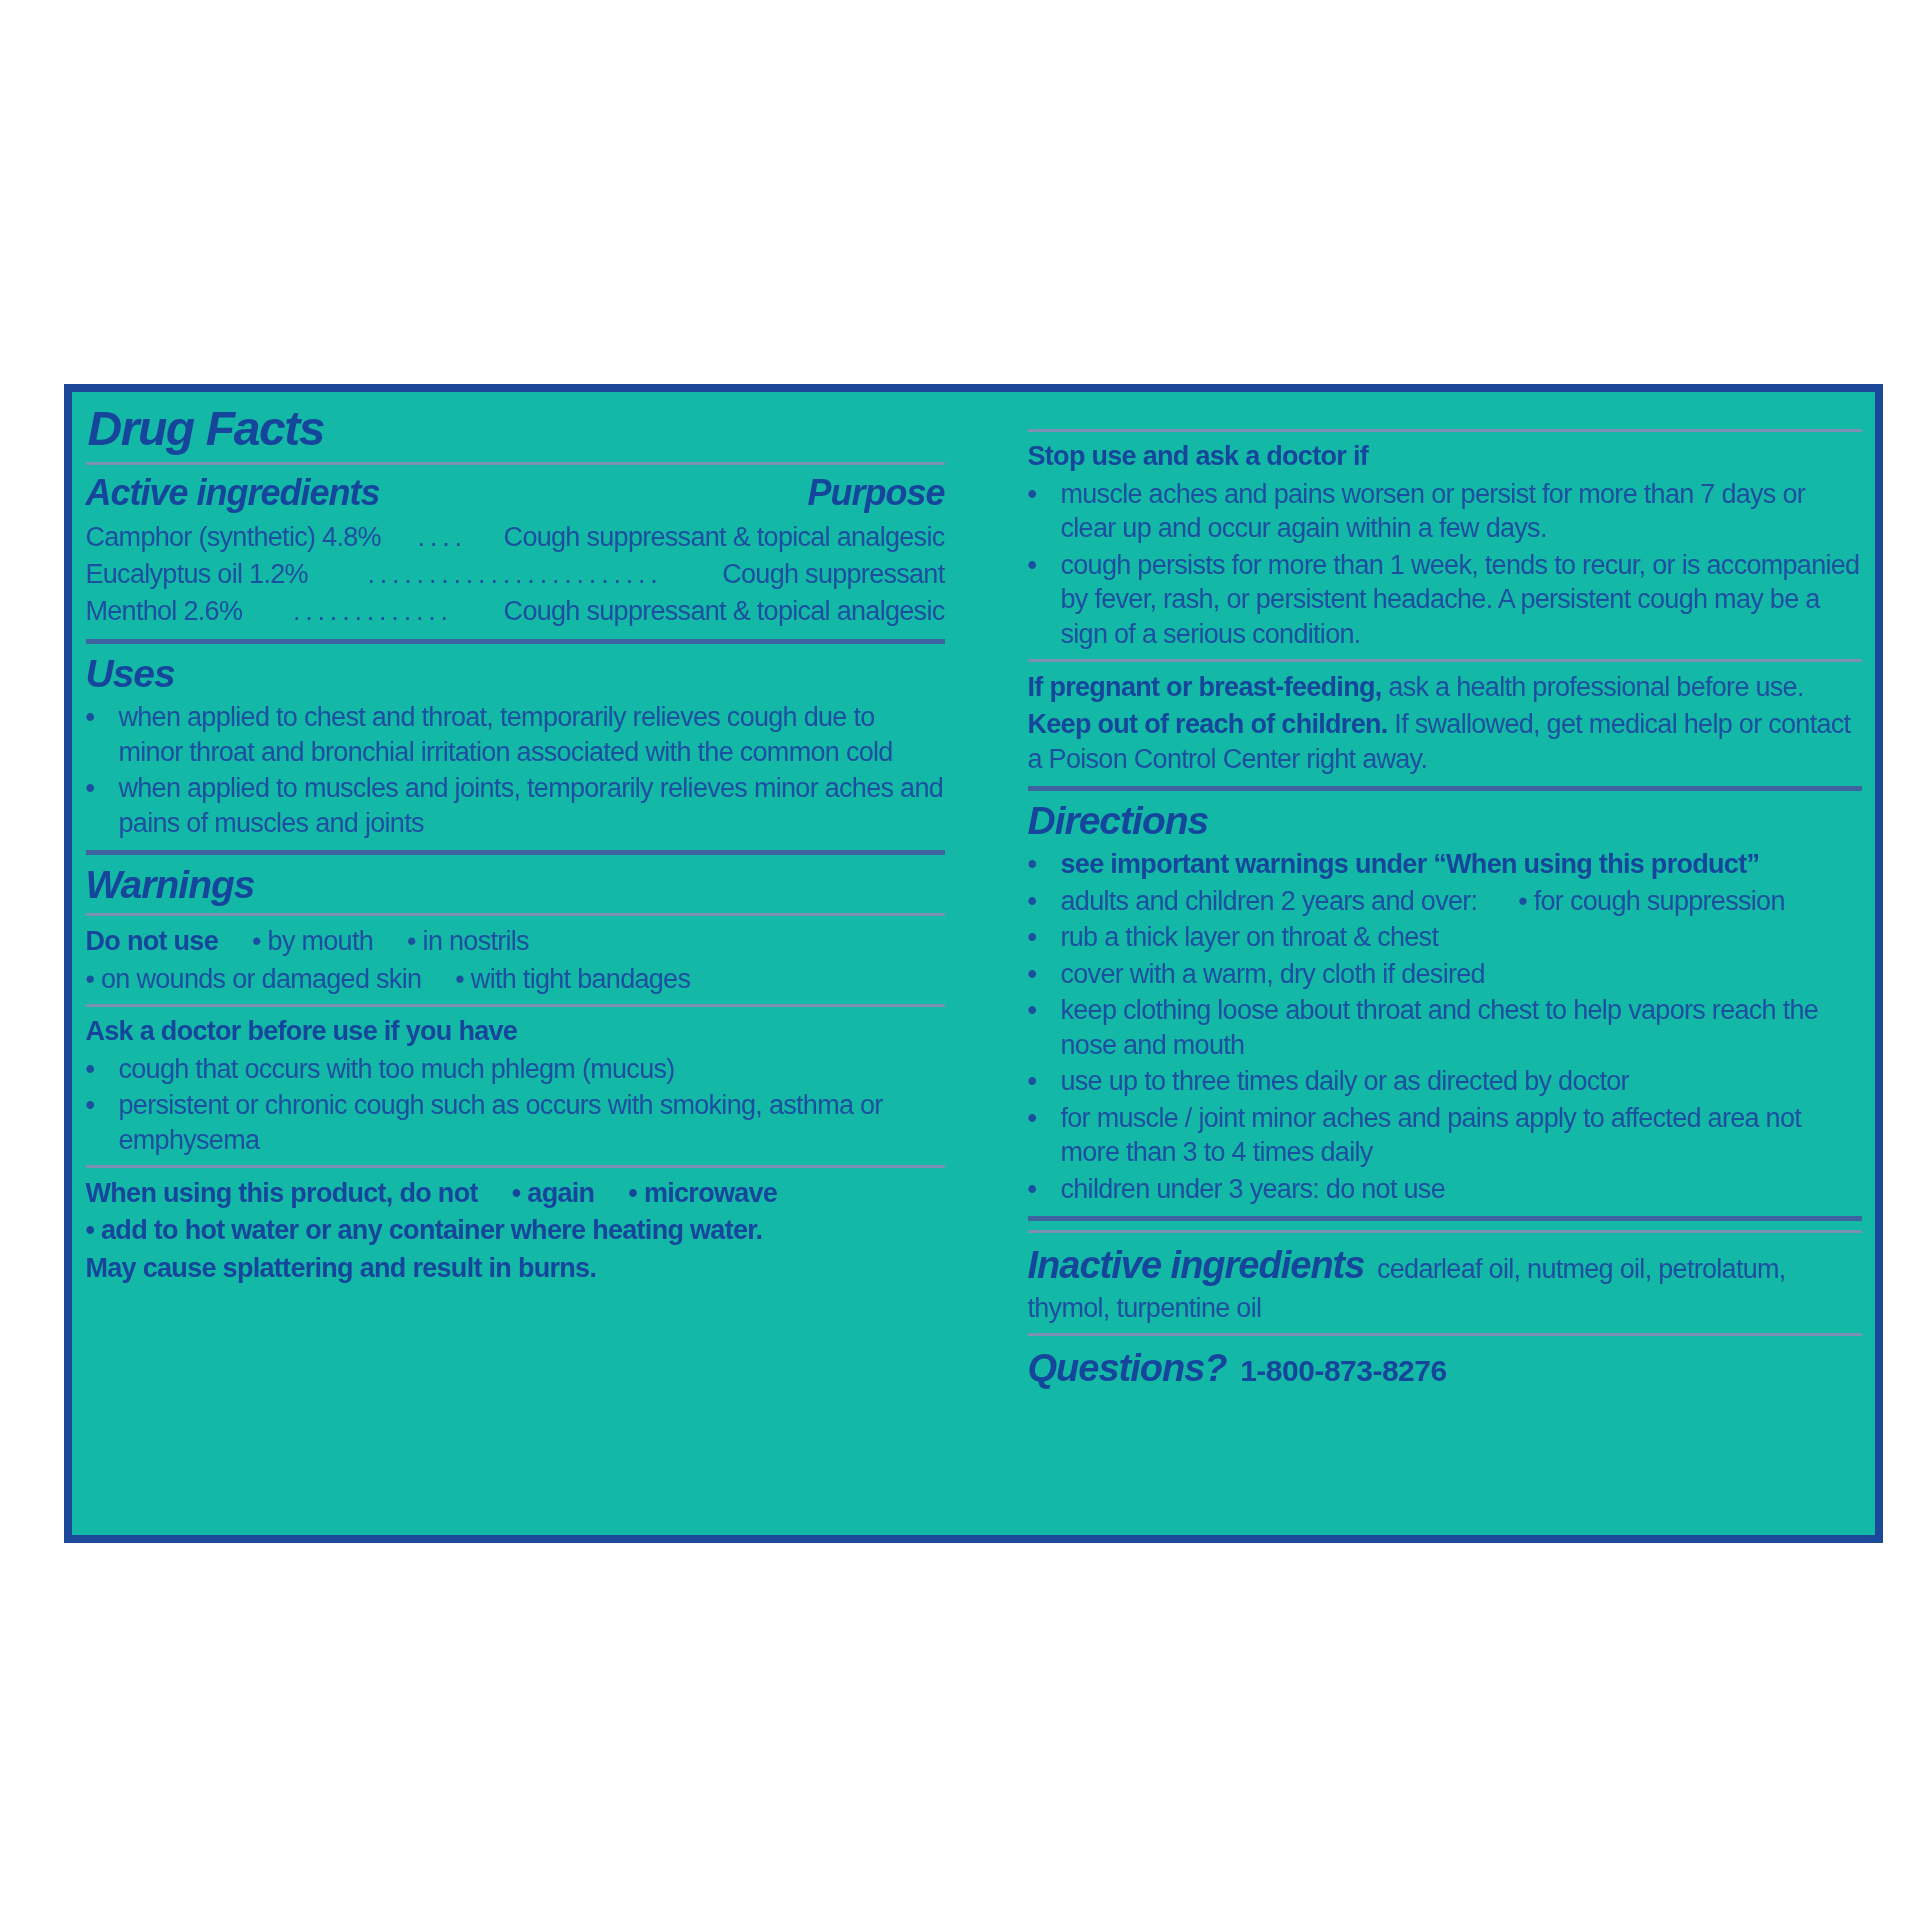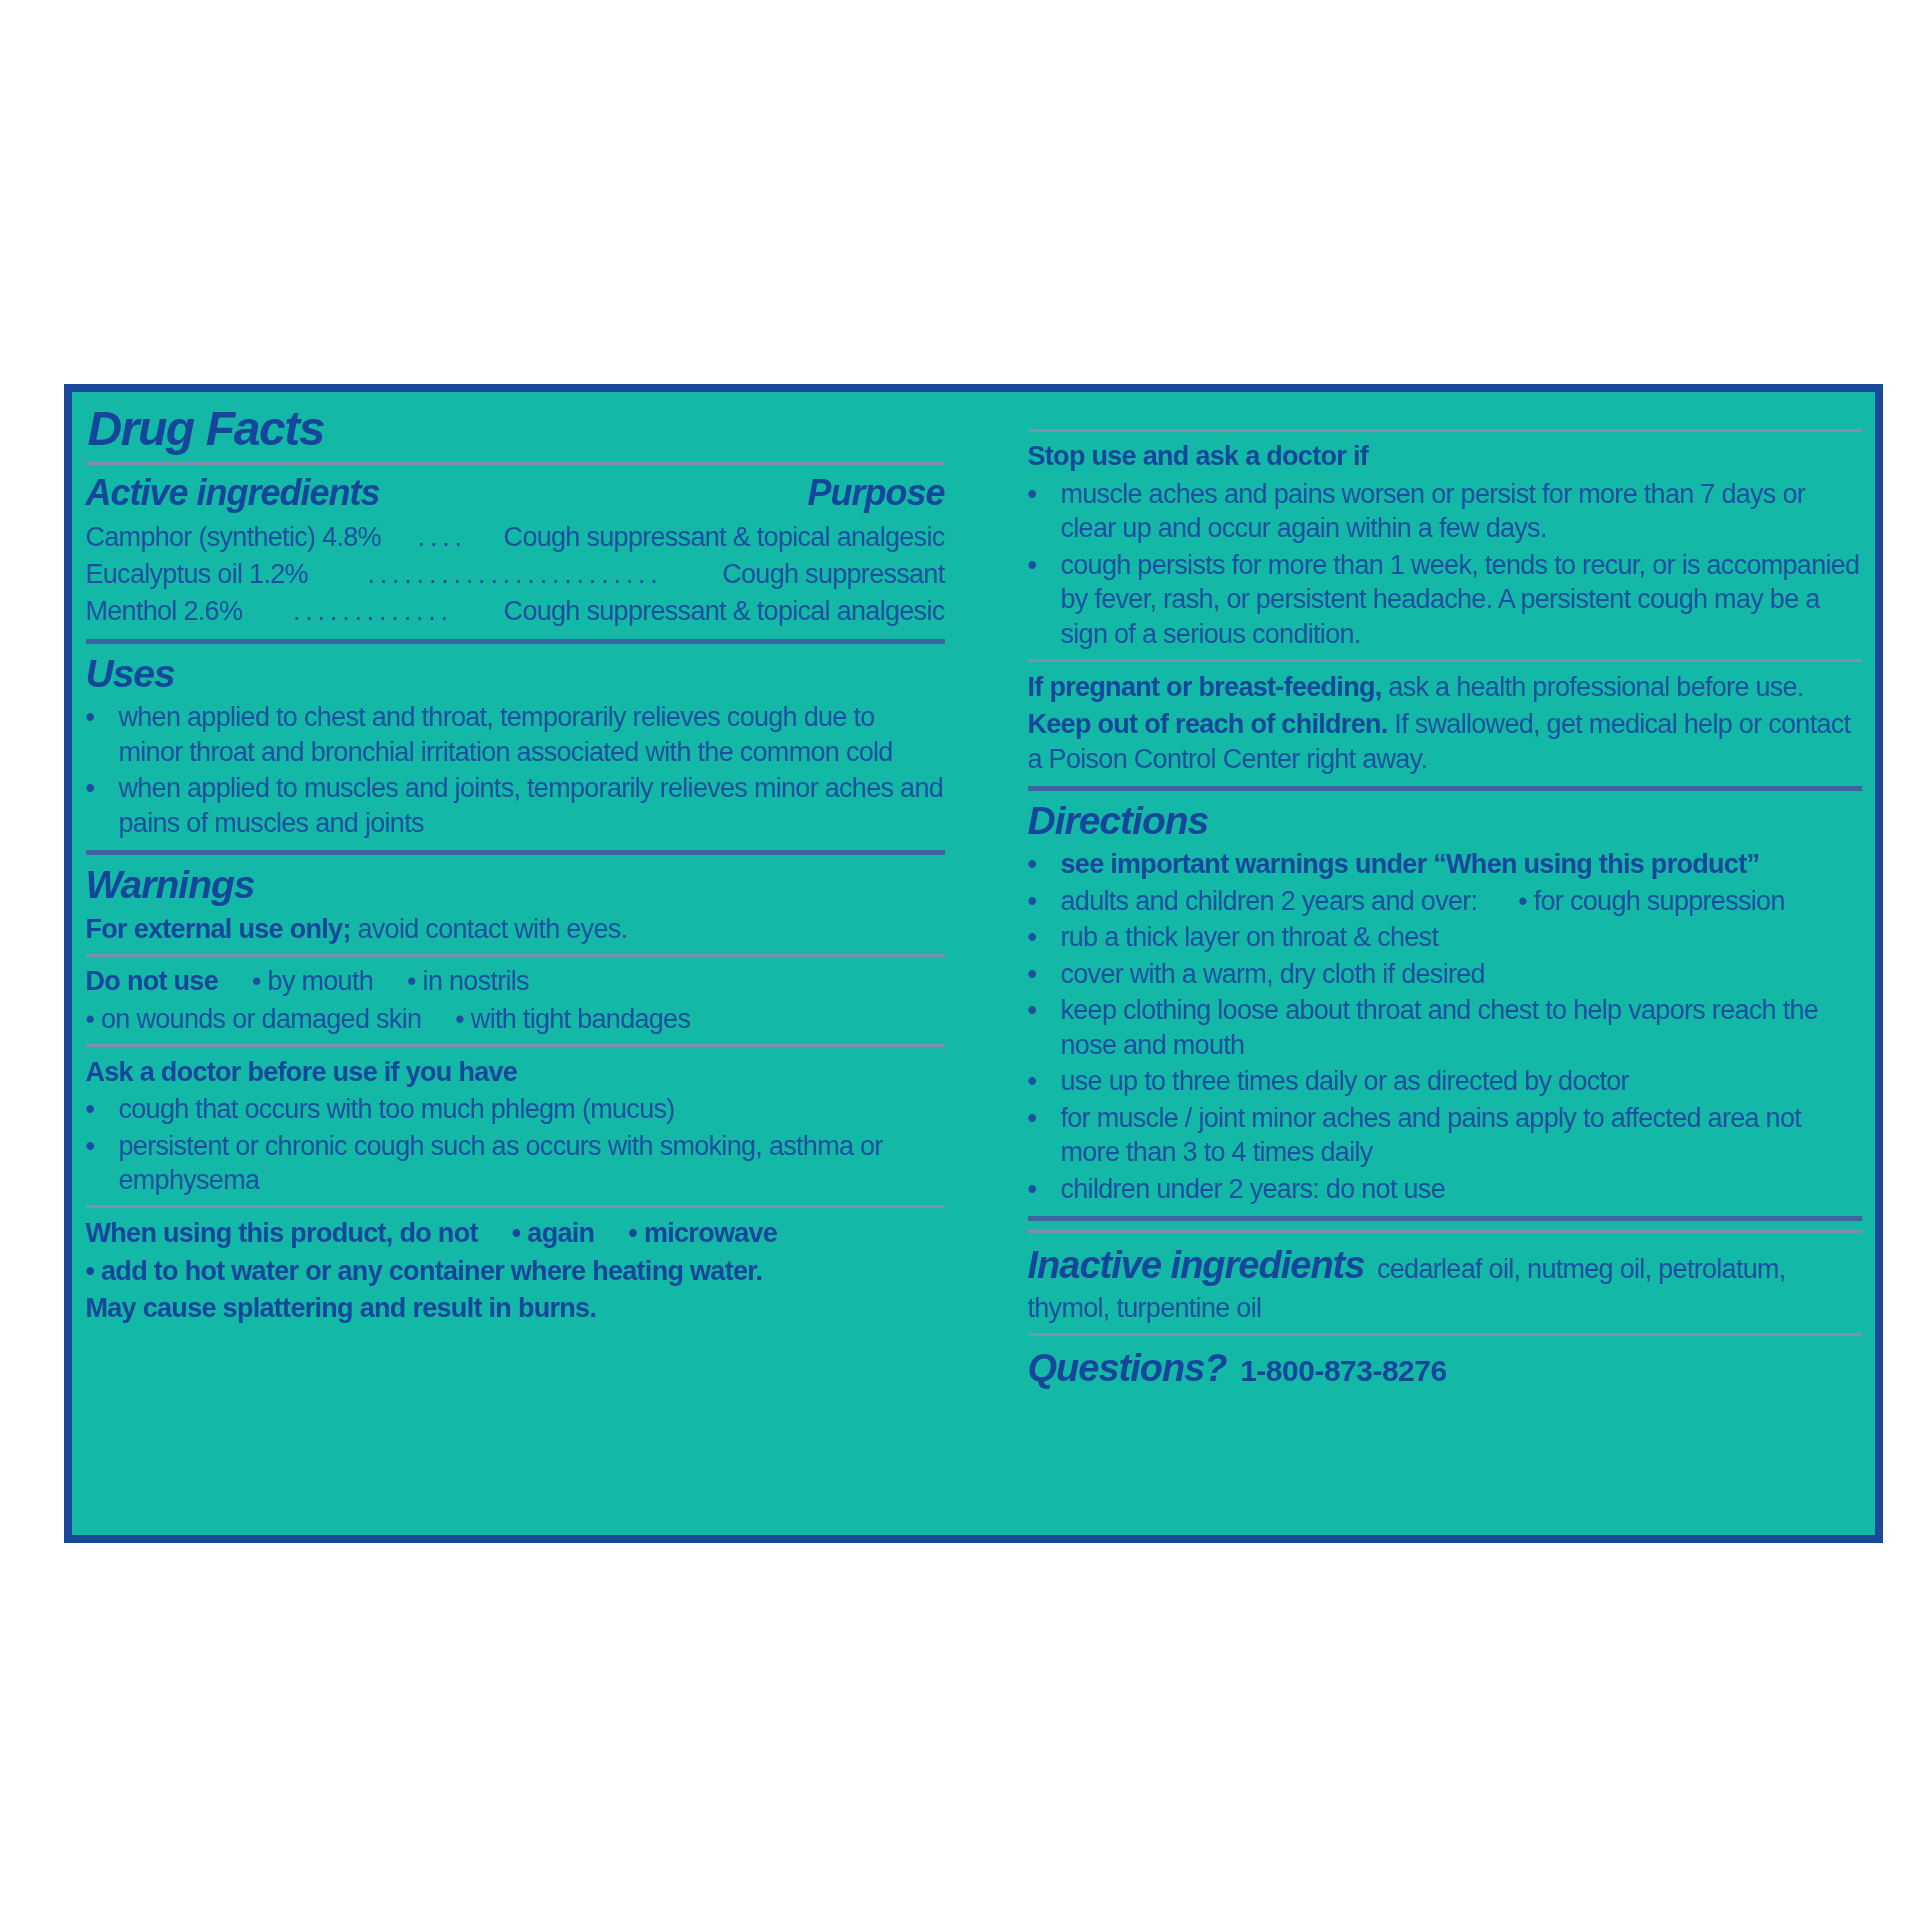--- a/index.html
+++ b/index.html
@@ -110,21 +110,20 @@
           <span class="marker">•</span>
           <span class="btext"><span>when applied to chest and throat, temporarily relieves cough due to minor throat and bronchial irritation associated with the common cold</span></span>
         </div>
         <div class="bullet">
           <span class="marker">•</span>
           <span class="btext"><span>when applied to muscles and joints, temporarily relieves minor aches and pains of muscles and joints</span></span>
         </div>
       </div>
       <div class="rule thick"></div>
       <div class="h2">Warnings</div>
-      <div class="para"><span class="b">For external use only;</span><span> avoid contact with eyes.</span></div>
       <div class="rule"></div>
       <div class="para"><span class="b">Do not use</span><span>     • by mouth     • in nostrils</span></div>
       <div class="para"><span>• on wounds or damaged skin     • with tight bandages</span></div>
       <div class="rule"></div>
       <div class="para"><span class="b">Ask a doctor before use if you have</span></div>
       <div class="bullets">
         <div class="bullet">
           <span class="marker">•</span>
           <span class="btext"><span>cough that occurs with too much phlegm (mucus)</span></span>
         </div>
@@ -181,21 +180,21 @@
         <div class="bullet">
           <span class="marker">•</span>
           <span class="btext"><span>use up to three times daily or as directed by doctor</span></span>
         </div>
         <div class="bullet">
           <span class="marker">•</span>
           <span class="btext"><span>for muscle / joint minor aches and pains apply to affected area not more than 3 to 4 times daily</span></span>
         </div>
         <div class="bullet">
           <span class="marker">•</span>
-          <span class="btext"><span>children under 2 years: do not use</span></span>
+          <span class="btext"><span>children under 3 years: do not use</span></span>
         </div>
       </div>
       <div class="rule thick"></div>
       <div class="rule"></div>
       <div class="hpara"><span class="hhead">Inactive ingredients</span><span> cedarleaf oil, nutmeg oil, petrolatum, thymol, turpentine oil</span></div>
       <div class="rule"></div>
       <div class="hpara"><span class="hhead">Questions?</span><span class="b"> 1-800-873-8276</span></div>
     </div>
 </div>
 

